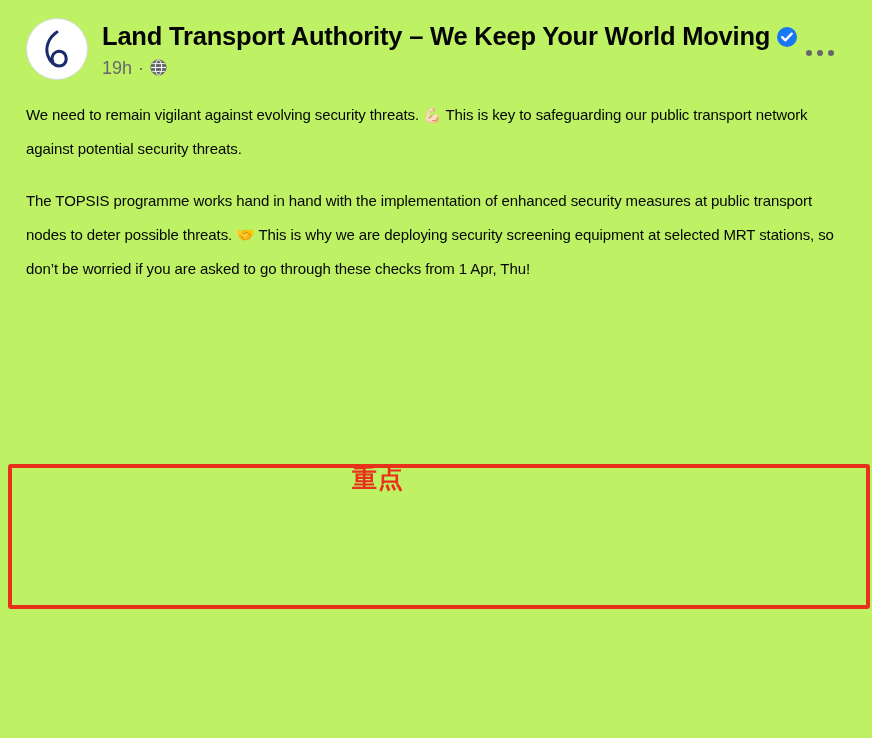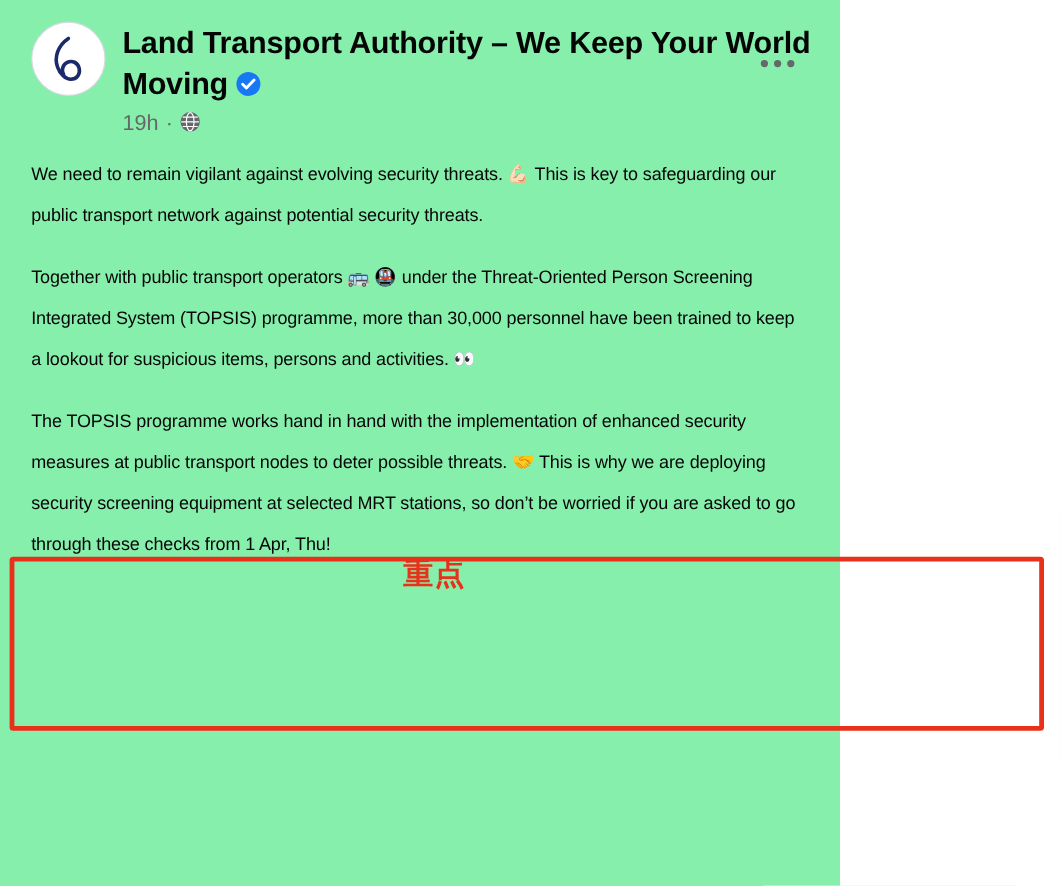--- a/index.html
+++ b/index.html
@@ -10,25 +10,25 @@
   body {
     width: 884px;
     height: 738px;
     font-family: "Liberation Sans", sans-serif;
     color: #050505;
     overflow: hidden;
     position: relative;
   }
   .post {
     position: relative;
-    width: 700px;
+    width: 872px;
     height: 738px;
     box-sizing: border-box;
     padding: 18px 22px 0 22px;
-    background: #86efac;
+    background: #bef264;
   }
   .post-header {
     display: flex;
     align-items: flex-start;
     gap: 14px;
     padding-left: 4px;
   }
   .avatar {
     width: 62px;
     height: 62px;
@@ -119,21 +119,21 @@
     width: 862px;
     height: 145px;
     border: 4px solid #e8301a;
     border-radius: 3px;
     box-sizing: border-box;
     pointer-events: none;
     z-index: 5;
   }
   .cn-annot {
     position: absolute;
-    left: 336px;
+    left: 352px;
     top: 466px;
     font-size: 25px;
     font-weight: bold;
     color: #e8301a;
     font-family: "DejaVu Sans", sans-serif;
     z-index: 6;
     line-height: 1;
     letter-spacing: 1px;
   }
 </style>
@@ -172,20 +172,19 @@
   </div>
 
   <div class="menu-dots">
     <span></span>
     <span></span>
     <span></span>
   </div>
 
   <div class="body-text">
     <p class="para">We need to remain vigilant against evolving security threats. 💪🏻 This is key to safeguarding our public transport network against potential security threats.</p>
-    <p class="para">Together with public transport operators 🚌 🚇  under the Threat-Oriented Person Screening Integrated System (TOPSIS) programme, more than 30,000 personnel have been trained to keep a lookout for suspicious items, persons and activities. 👀</p>
     <p class="para">The TOPSIS programme works hand in hand with the implementation of enhanced security measures at public transport nodes to deter possible threats. 🤝 This is why we are deploying security screening equipment at selected MRT stations, so don’t be worried if you are asked to go through these checks from 1 Apr, Thu!</p>
   </div>
 
   <div class="highlight-box"></div>
   <div class="cn-annot">重点</div>
 
 </div>
 
 </body></html>

